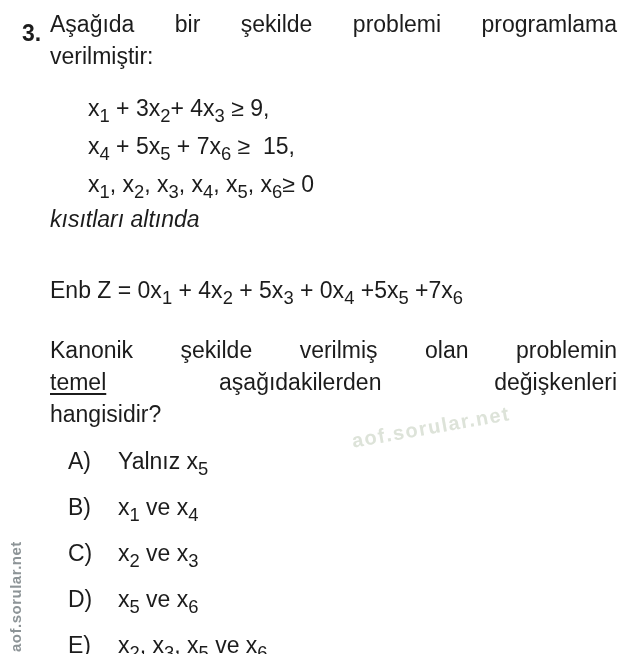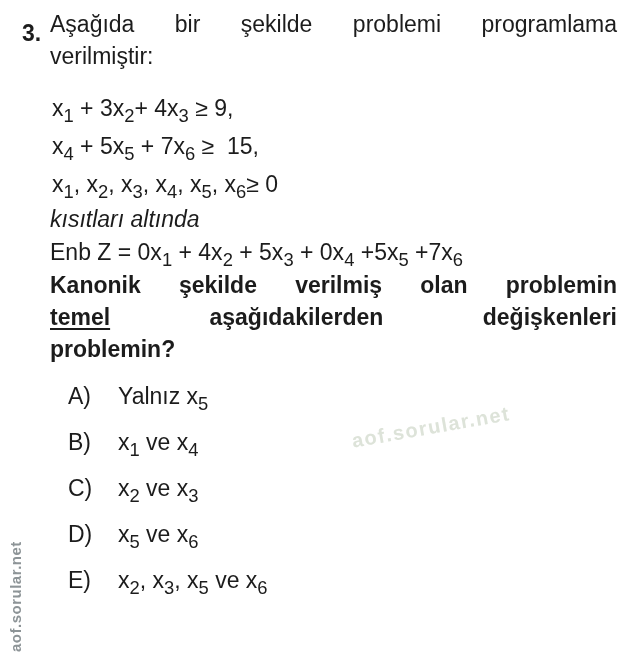--- a/index.html
+++ b/index.html
@@ -5,25 +5,25 @@
   html,body{margin:0;padding:0;background:#ffffff;}
   .page{
     position:relative;width:636px;height:654px;background:#ffffff;
     font-family:"Liberation Sans",sans-serif;color:#1c1c1c;overflow:hidden;
   }
   .qnum{position:absolute;left:22px;top:20px;font-size:23px;font-weight:bold;}
   .content{position:absolute;left:50px;top:8px;width:567px;font-size:23px;}
   .jline{display:flex;justify-content:space-between;line-height:32px;}
   .lline{line-height:32px;}
   sub{font-size:0.8em;vertical-align:-0.3em;line-height:0;}
-  .constraints{margin-top:17px;}
+  .constraints{margin-top:17px;margin-left:36px;}
   .math-line{line-height:38px;white-space:pre-wrap;padding-left:2px;}
   .note-line{line-height:33px;font-style:italic;}
-  .obj-line{line-height:33px;white-space:pre-wrap;}
-  .prompt{font-weight:bold;}
+  .obj-line{line-height:33px;white-space:pre-wrap;margin-top:38px;}
+  .prompt{margin-top:27px;font-weight:normal;}
   .prompt .jline,.prompt .lline{line-height:32px;}
   .uword{text-decoration:underline;text-decoration-thickness:2px;text-underline-offset:3px;}
   .options{margin-top:16px;}
   .option-row{display:flex;height:46px;line-height:30px;}
   .opt-letter{margin-left:18px;width:50px;flex:0 0 50px;}
   .opt-text{white-space:pre-wrap;}
   .wm-diag{
     position:absolute;left:350px;top:430px;font-size:20px;font-weight:bold;
     letter-spacing:1.5px;transform:rotate(-10deg);transform-origin:0 0;white-space:nowrap;
   }
@@ -62,21 +62,21 @@
           <span>şekilde</span>
           <span>verilmiş</span>
           <span>olan</span>
           <span>problemin</span>
         </div>
         <div class="jline">
           <span class="uword">temel</span>
           <span>aşağıdakilerden</span>
           <span>değişkenleri</span>
         </div>
-        <div class="lline"><span>problemin?</span></div>
+        <div class="lline"><span>hangisidir?</span></div>
       </div>
     <div id="options" class="options">
         <div class="option-row">
           <span class="opt-letter">A)</span>
           <span class="opt-text">Yalnız x<sub>5</sub></span>
         </div>
         <div class="option-row">
           <span class="opt-letter">B)</span>
           <span class="opt-text">x<sub>1</sub> ve x<sub>4</sub></span>
         </div>

